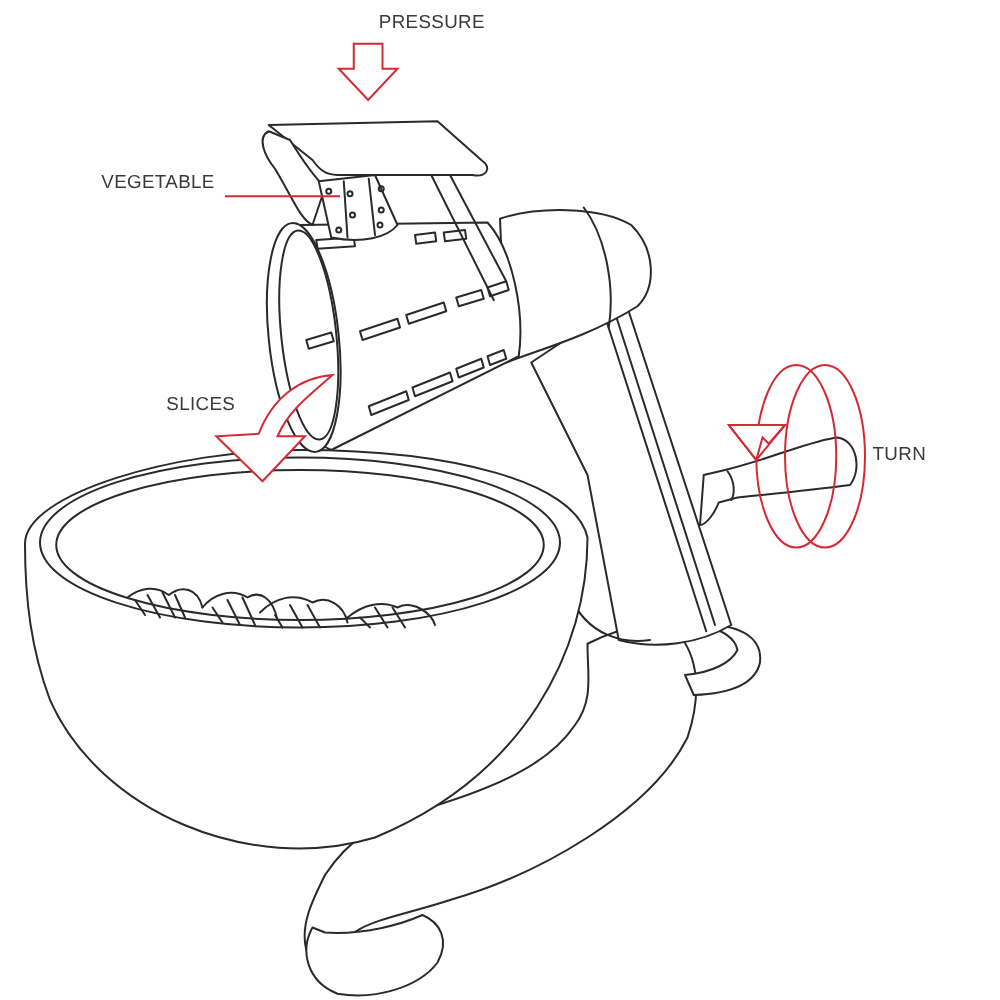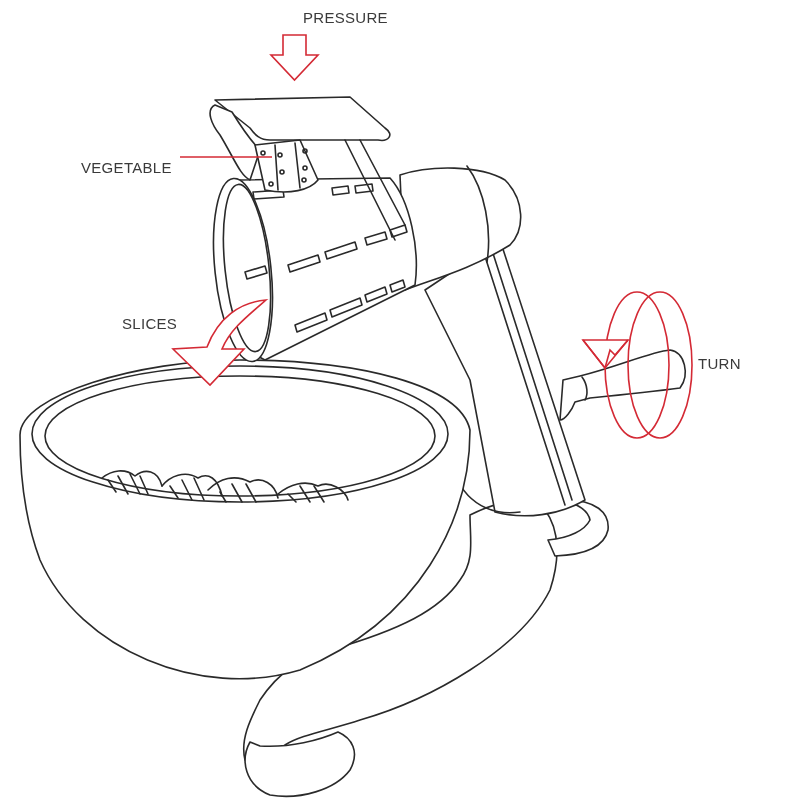--- a/index.html
+++ b/index.html
@@ -115,16 +115,16 @@
 
     <g>
       <ellipse class="red-open" cx="660" cy="365" rx="32" ry="73"></ellipse>
       <ellipse class="red-open" cx="637" cy="365" rx="32" ry="73"></ellipse>
       <path class="red" d="M583 340 L628 340 L615 355 L610 350 L605 368 Z" style="fill:#ffffff"></path>
       <path class="red-open" d="M583 340 L605 368 L628 340"></path>
     </g>
   </svg>
 
   <span class="label" style="left:259px; top:10px;margin-left:44px;">PRESSURE</span>
-  <span class="label" style="left:81px; top:160px;">VEGETABLE</span>
-  <span class="label" style="left:122px; top:316px;">SLICES</span>
+  <span class="label" style="left:81px; top:138px;">VEGETABLE</span>
+  <span class="label" style="left:133px; top:316px;">SLICES</span>
   <span class="label" style="left:698px; top:356px;">TURN</span>
 </div>
 
 </body></html>

